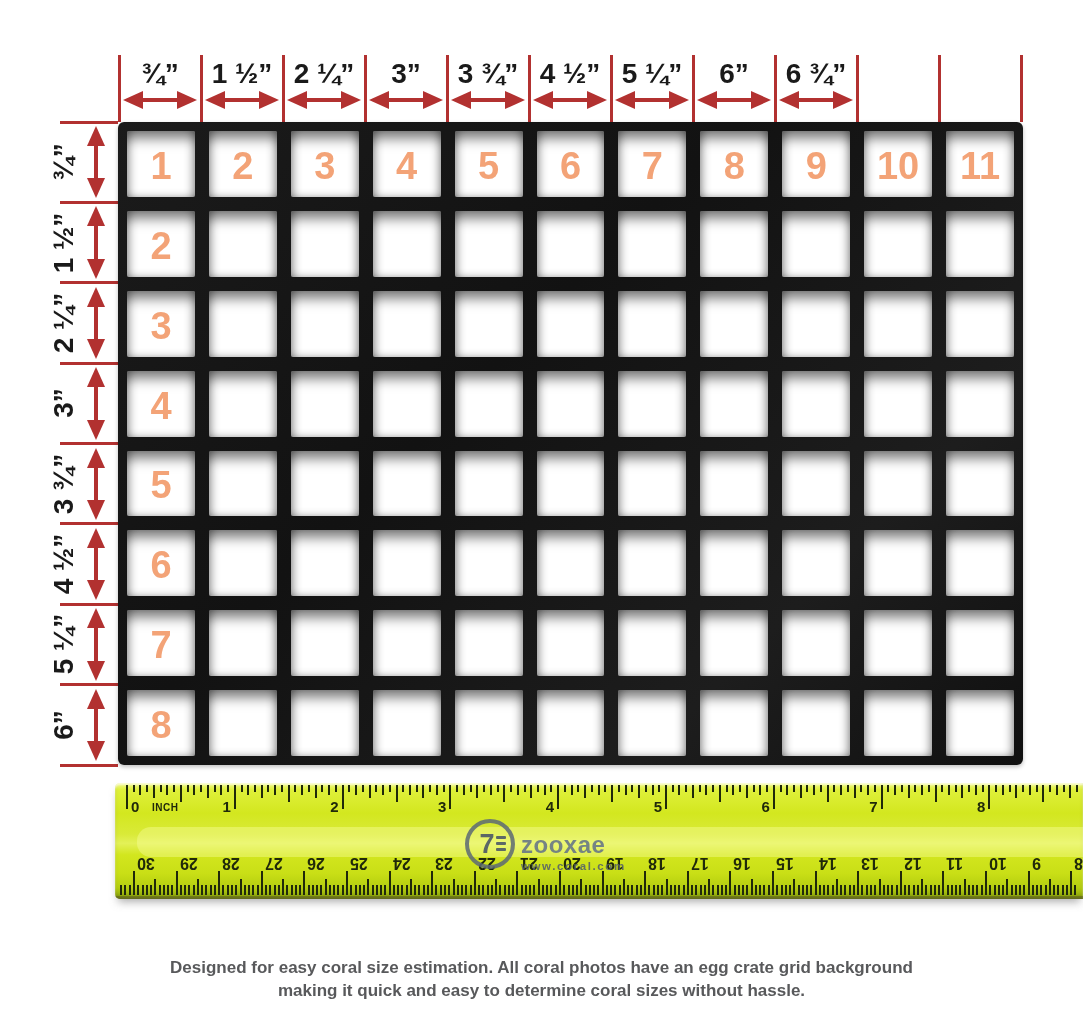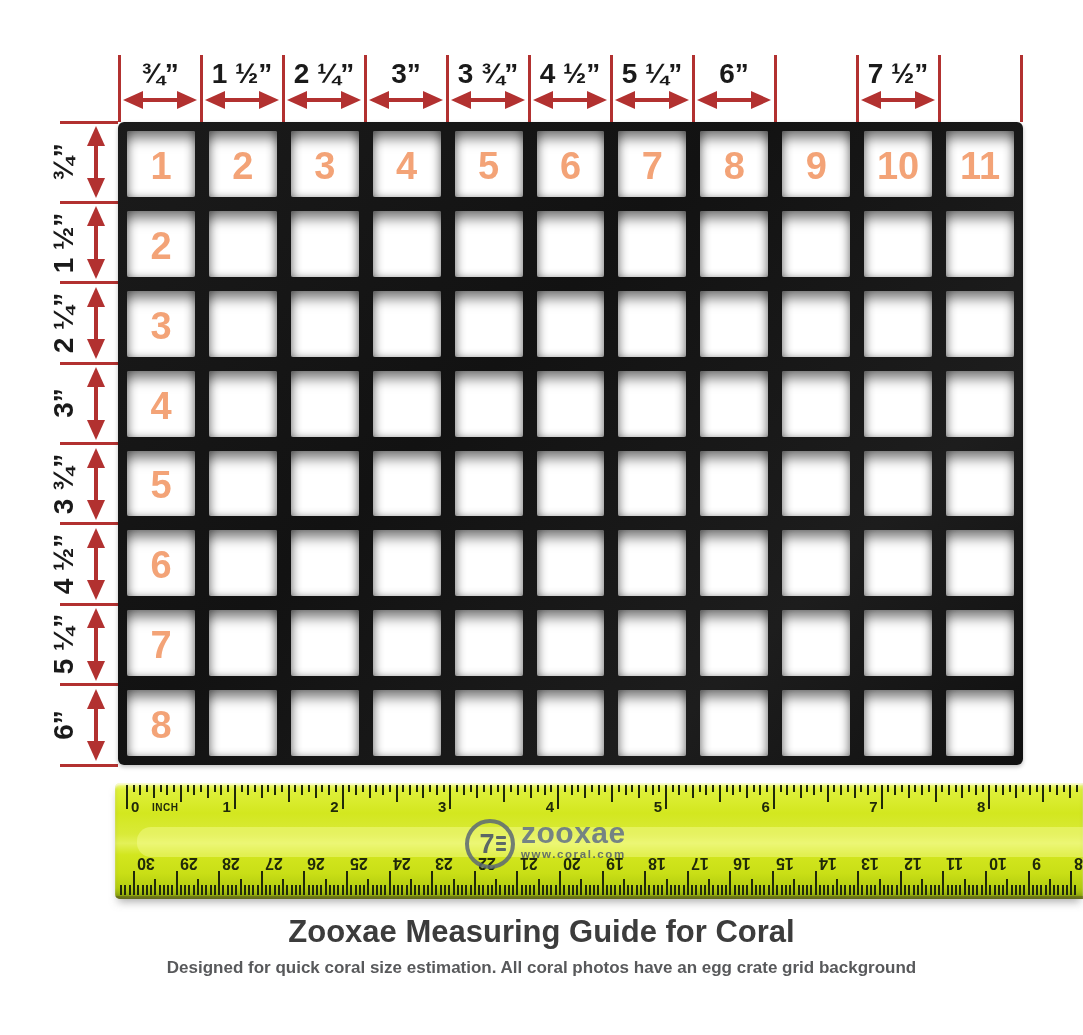--- a/index.html
+++ b/index.html
@@ -67,21 +67,21 @@
   #ruler-bottom-edge{position:absolute;left:0;right:0;bottom:0;height:3px;background:rgba(95,95,35,.55);}
 
   
   #ruler-logo{position:absolute;left:350px;top:36px;display:flex;align-items:flex-start;}
   #logo-circle{width:42px;height:42px;border:4px solid rgba(92,104,116,.85);border-radius:50%;
                display:flex;align-items:center;justify-content:center;box-sizing:content-box;position:relative;}
   #logo-mark{font-size:27px;font-weight:700;color:rgba(78,90,102,.92);line-height:1;margin-left:-6px;}
   #logo-lines{position:absolute;right:5px;top:13px;display:flex;flex-direction:column;gap:3px;}
   #logo-lines i{display:block;width:10px;height:3px;background:rgba(78,90,102,.9);border-radius:1px;}
   #logo-text{margin-left:6px;display:flex;flex-direction:column;}
-  #logo-brand{font-size:30px;font-weight:700;color:rgba(106,121,134,.92);line-height:28px;letter-spacing:.5px;}
+  #logo-brand{font-size:24px;font-weight:700;color:rgba(106,121,134,.92);line-height:28px;letter-spacing:.5px;margin-top:12px;}
   #logo-site{font-size:11.5px;font-weight:700;color:rgba(84,96,106,.88);letter-spacing:1.6px;margin-top:1px;}
 
   
   #title{position:absolute;left:0;right:0;top:914px;text-align:center;
          font-size:31px;font-weight:700;color:#3c3c3c;}
   #subtitle{position:absolute;left:0;right:0;top:956px;text-align:center;
             font-size:17px;font-weight:600;color:#58595b;line-height:23px;}
 </style>
 </head>
 <body>
@@ -158,22 +158,22 @@
         </div>
       </div>
       <div class="tm-seg" style="left: 574px; width: 82px;">
         <div class="tm-label">6”</div>
         <div class="h-arrow">
           <div class="head-l"></div>
           <div class="shaft"></div>
           <div class="head-r"></div>
         </div>
       </div>
-      <div class="tm-seg" style="left: 738px; width: 82px;">
-        <div class="tm-label">7 ½”</div>
+      <div class="tm-seg" style="left: 656px; width: 82px;">
+        <div class="tm-label">6 ¾”</div>
         <div class="h-arrow">
           <div class="head-l"></div>
           <div class="shaft"></div>
           <div class="head-r"></div>
         </div>
       </div>
     </div>
 
   <div id="left-measure">
       <div class="lm-tick" style="top: -1.5px;"></div>
@@ -808,18 +808,18 @@
           </span>
       </div>
       <div id="logo-text">
         <span id="logo-brand">zooxae</span>
         <span id="logo-site">www.coral.com</span>
       </div>
     </div>
     <div id="ruler-bottom-edge"></div>
   </div>
 
-  <div id="title">Zooxae Measuring Guide for Coral</div>
   <div id="subtitle">
-    <span>Designed for quick coral size estimation. All coral photos have an egg crate grid background</span><br>
+    <span>Designed for easy coral size estimation. All coral photos have an egg crate grid background</span><br>
+    <span>making it quick and easy to determine coral sizes without hassle.</span>
   </div>
 
 </div>
 
 </body></html>

